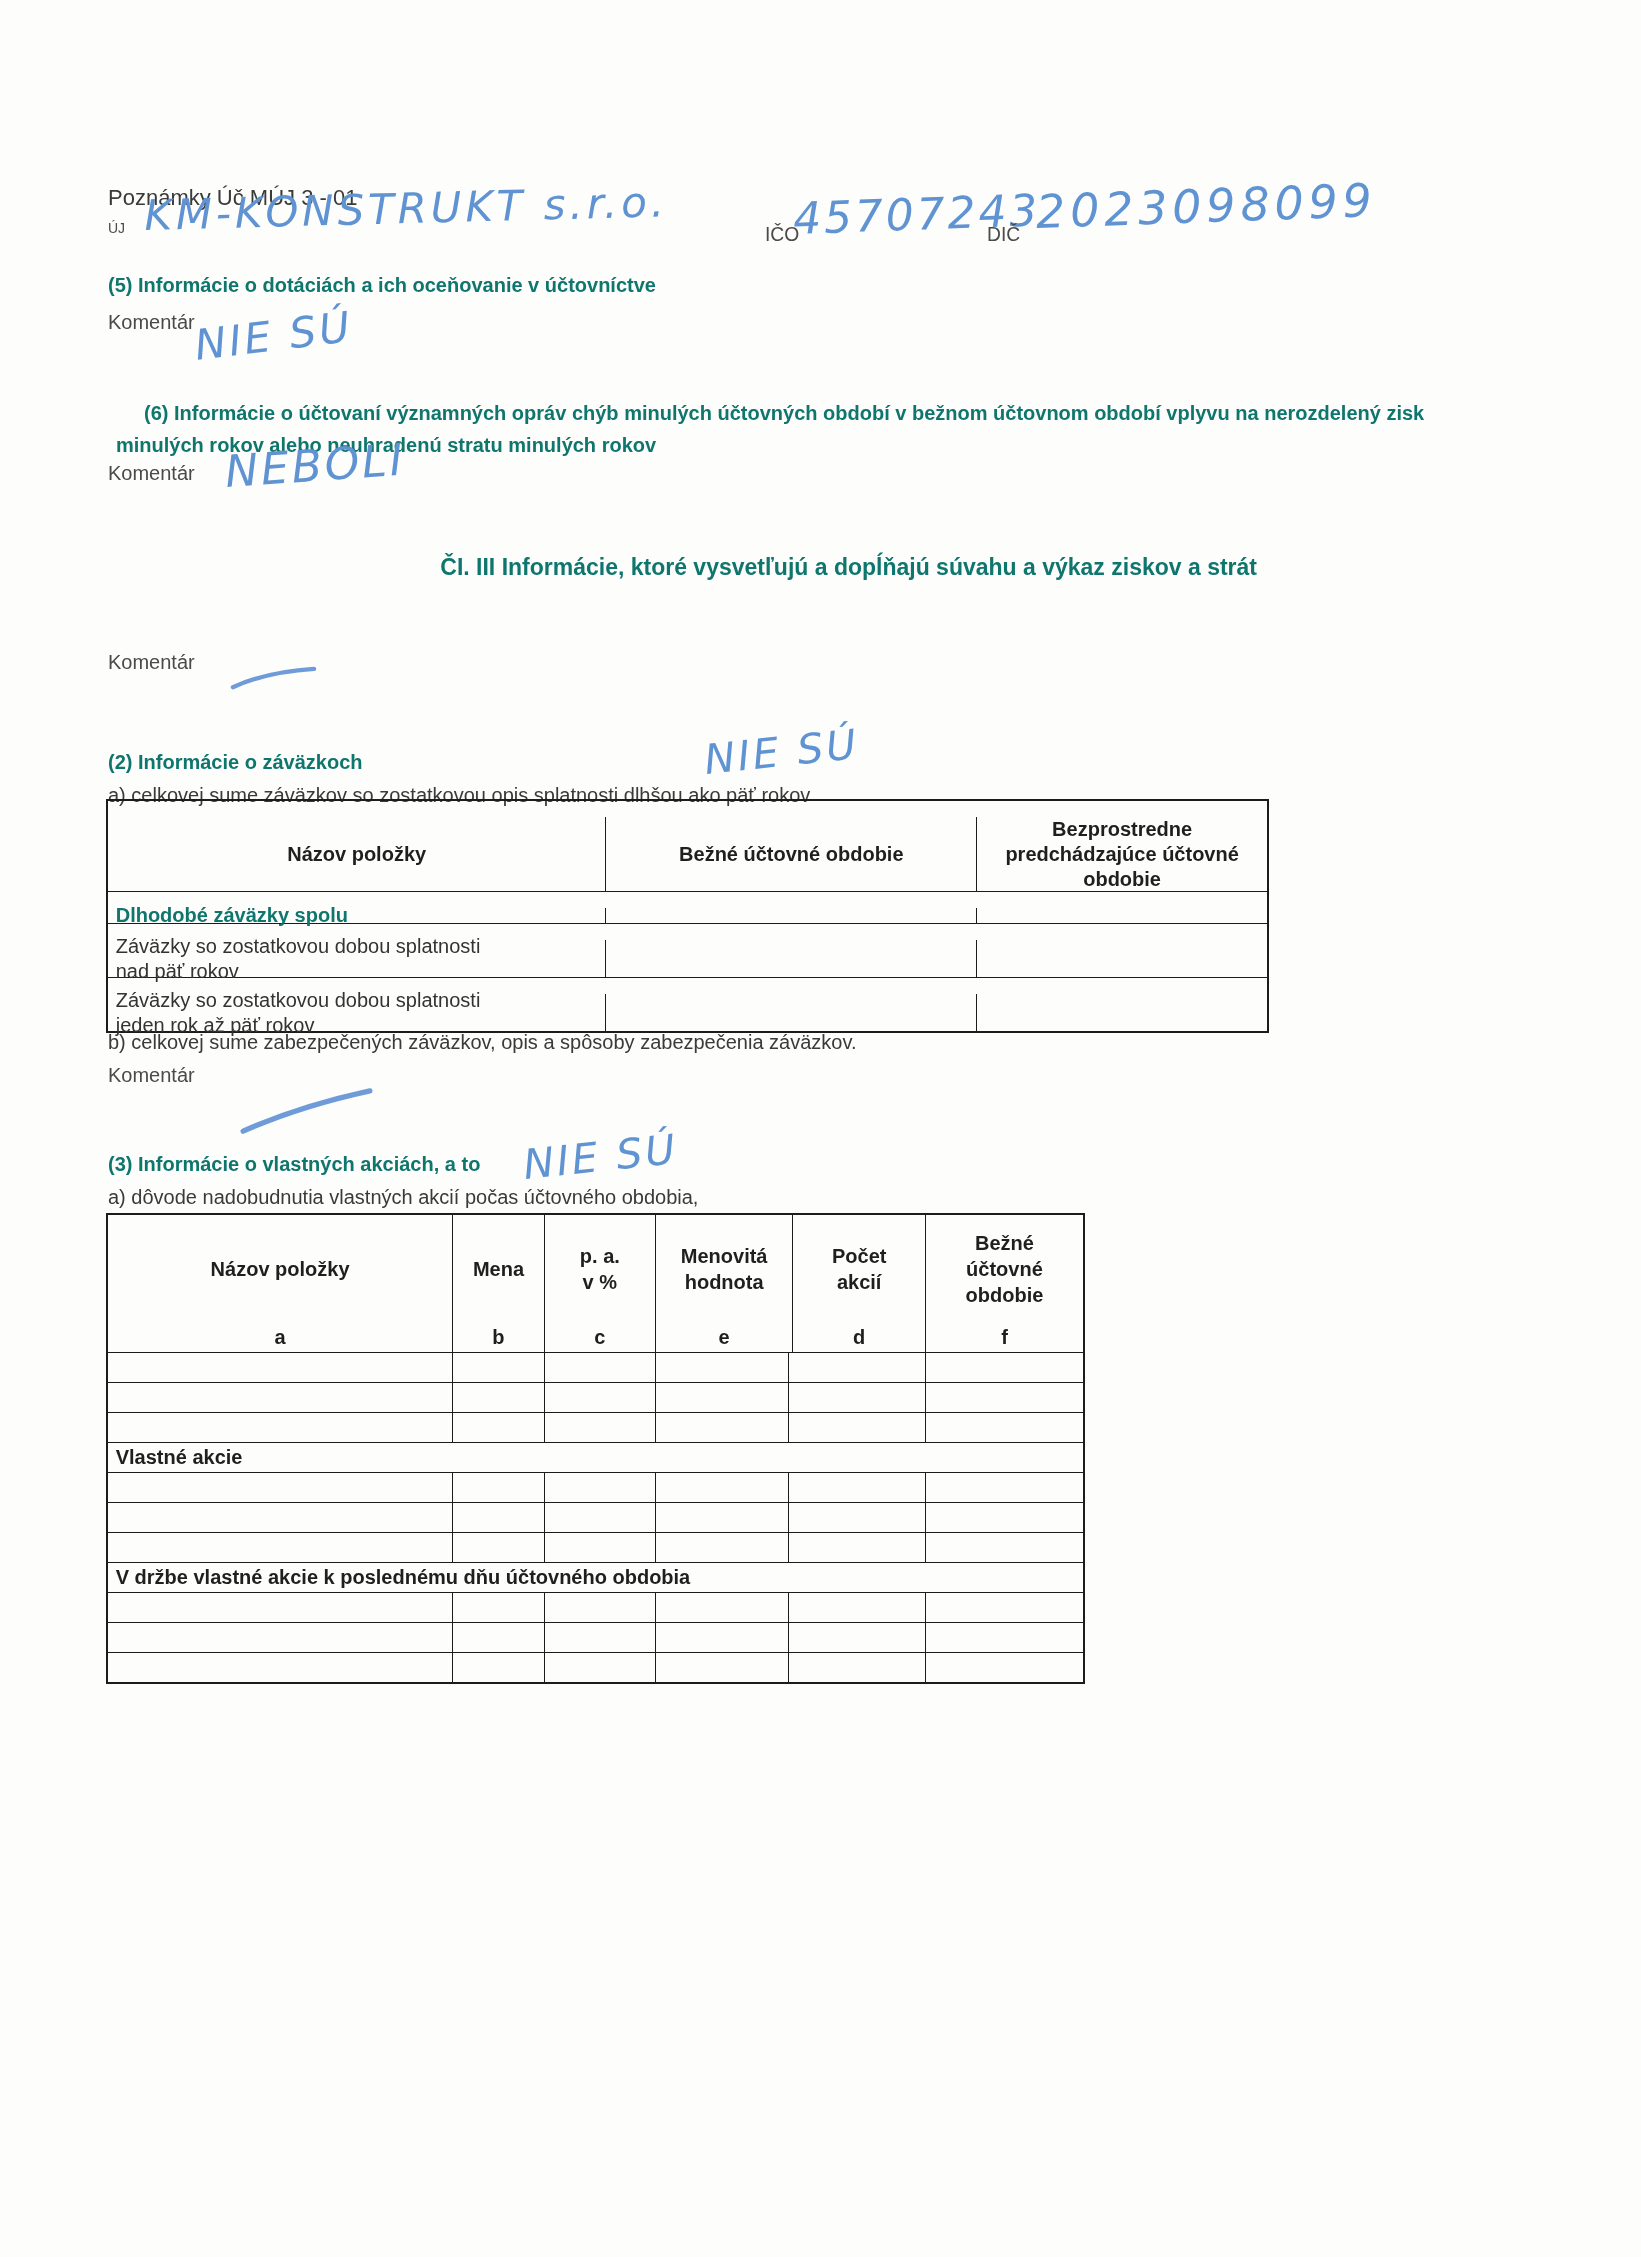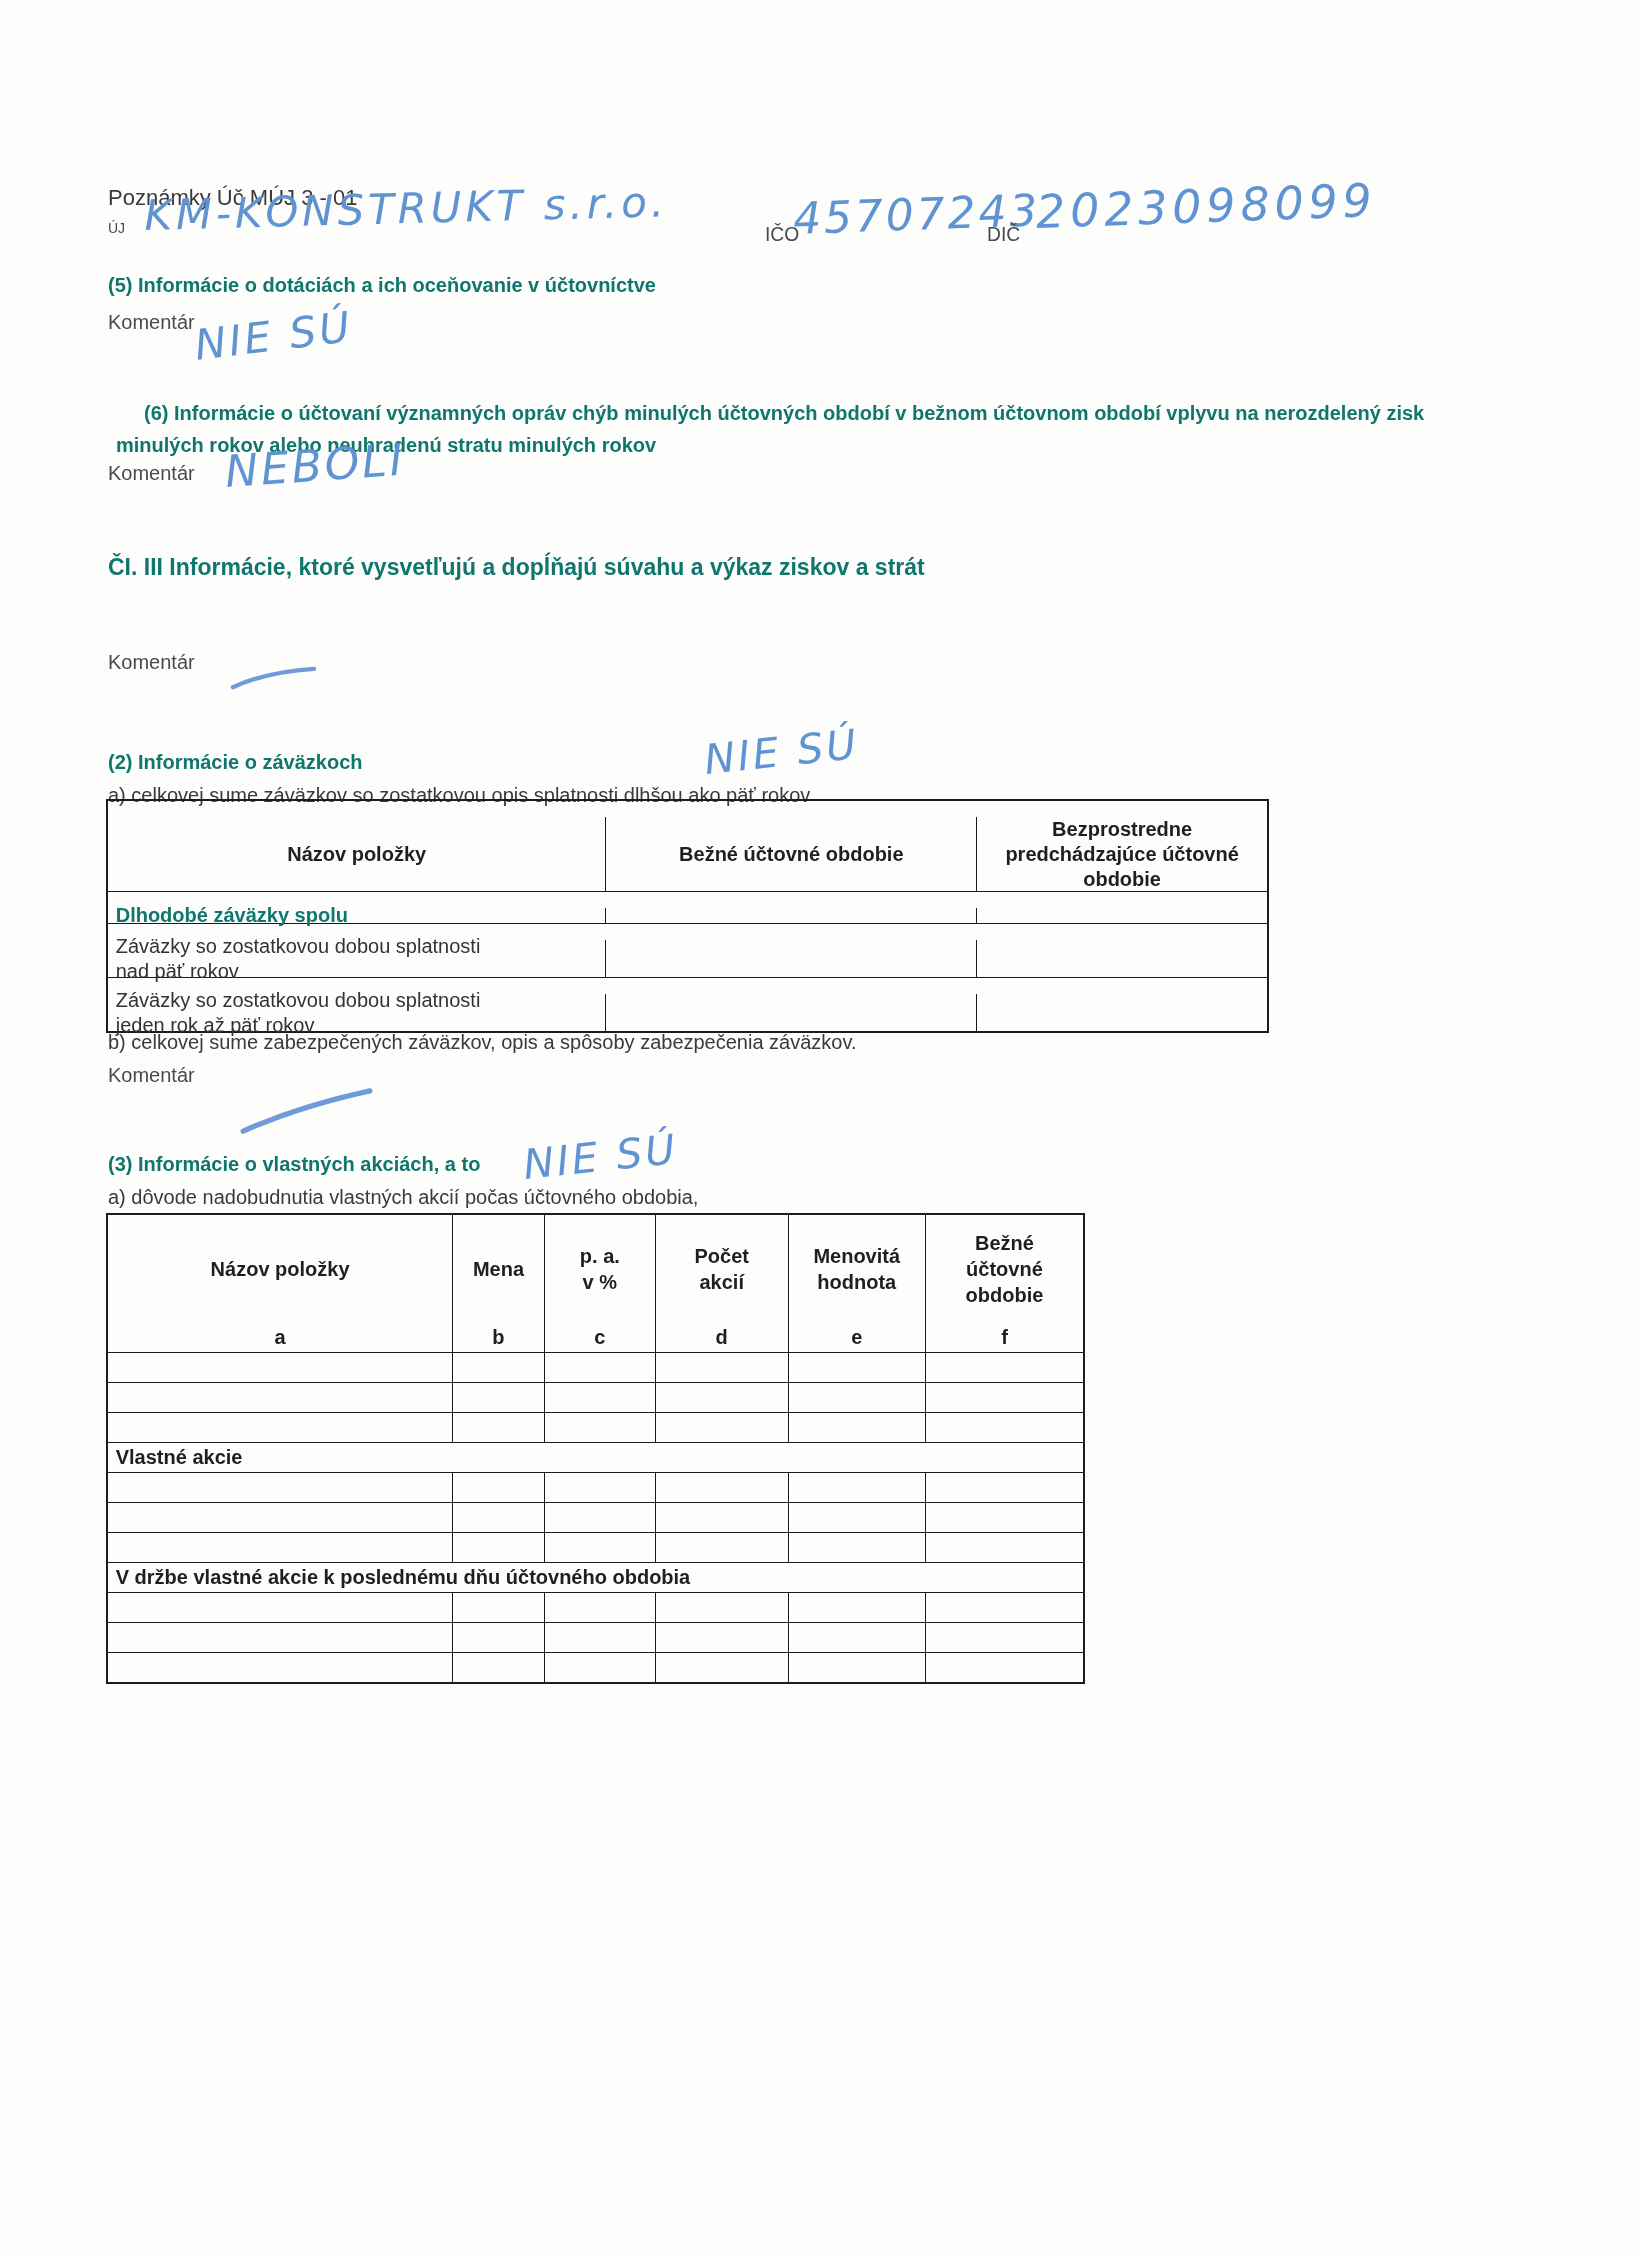--- a/index.html
+++ b/index.html
@@ -65,21 +65,21 @@
 
   <div class="abs lbl bold" style="left:108px; top:274px;">(5) Informácie o dotáciách a ich oceňovanie v účtovníctve</div>
   <div class="abs lbl muted" style="left:108px; top:311px;">Komentár</div>
   <div class="abs hand" style="left:198px; top:321px; font-size:42px; transform:rotate(-7deg);">NIE SÚ</div>
 
   <div class="abs lbl bold" style="left:108px; top:402px;margin-left:36px;">(6) Informácie o účtovaní významných opráv chýb minulých účtovných období v bežnom účtovnom období vplyvu na nerozdelený zisk</div>
   <div class="abs lbl bold" style="left:116px; top:434px;">minulých rokov alebo neuhradenú stratu minulých rokov</div>
   <div class="abs lbl muted" style="left:108px; top:462px;">Komentár</div>
   <div class="abs hand" style="left:227px; top:446px; font-size:44px; transform:rotate(-4deg);">NEBOLI</div>
 
-  <div class="abs lbl bold" style="left:108px; top:554px; width:1149px; text-align:left; font-size:23px; white-space:normal;">ČI. III Informácie, ktoré vysvetľujú a dopĺňajú súvahu a výkaz ziskov a strát</div>
+  <div class="abs lbl bold" style="left:108px; top:554px; width:1149px; text-align:right; font-size:23px; white-space:normal;">ČI. III Informácie, ktoré vysvetľujú a dopĺňajú súvahu a výkaz ziskov a strát</div>
 
   <div class="abs lbl muted" style="left:108px; top:651px;">Komentár</div>
   <svg class="abs" style="left:230px; top:664px;" width="87" height="29" viewBox="0 0 90 30">
     <path class="stroke" d="M3 24 C 25 14, 55 7, 87 5" stroke-width="4.5"></path>
   </svg>
 
   <div class="abs lbl bold" style="left:108px; top:751px;">(2) Informácie o záväzkoch</div>
   <div class="abs lbl" style="left:108px; top:784px;">a) celkovej sume záväzkov so zostatkovou opis splatnosti dlhšou ako päť rokov</div>
   <div class="abs hand" style="left:707px; top:736px; font-size:41px; transform:rotate(-6deg);">NIE SÚ</div>
 
@@ -128,29 +128,29 @@
       </div>
       <div class="c cb">
         <div class="hlabel pre">Mena</div>
         <div class="hletter">b</div>
       </div>
       <div class="c cc">
         <div class="hlabel pre">p. a.
 v %</div>
         <div class="hletter">c</div>
       </div>
+      <div class="c ce">
+        <div class="hlabel pre">Menovitá
+hodnota</div>
+        <div class="hletter">e</div>
+      </div>
       <div class="c cd">
         <div class="hlabel pre">Počet
 akcií</div>
         <div class="hletter">d</div>
-      </div>
-      <div class="c ce">
-        <div class="hlabel pre">Menovitá
-hodnota</div>
-        <div class="hletter">e</div>
       </div>
       <div class="c cf">
         <div class="hlabel pre">Bežné
 účtovné
 obdobie</div>
         <div class="hletter">f</div>
       </div>
     </div>
 
     <div class="row empty">

